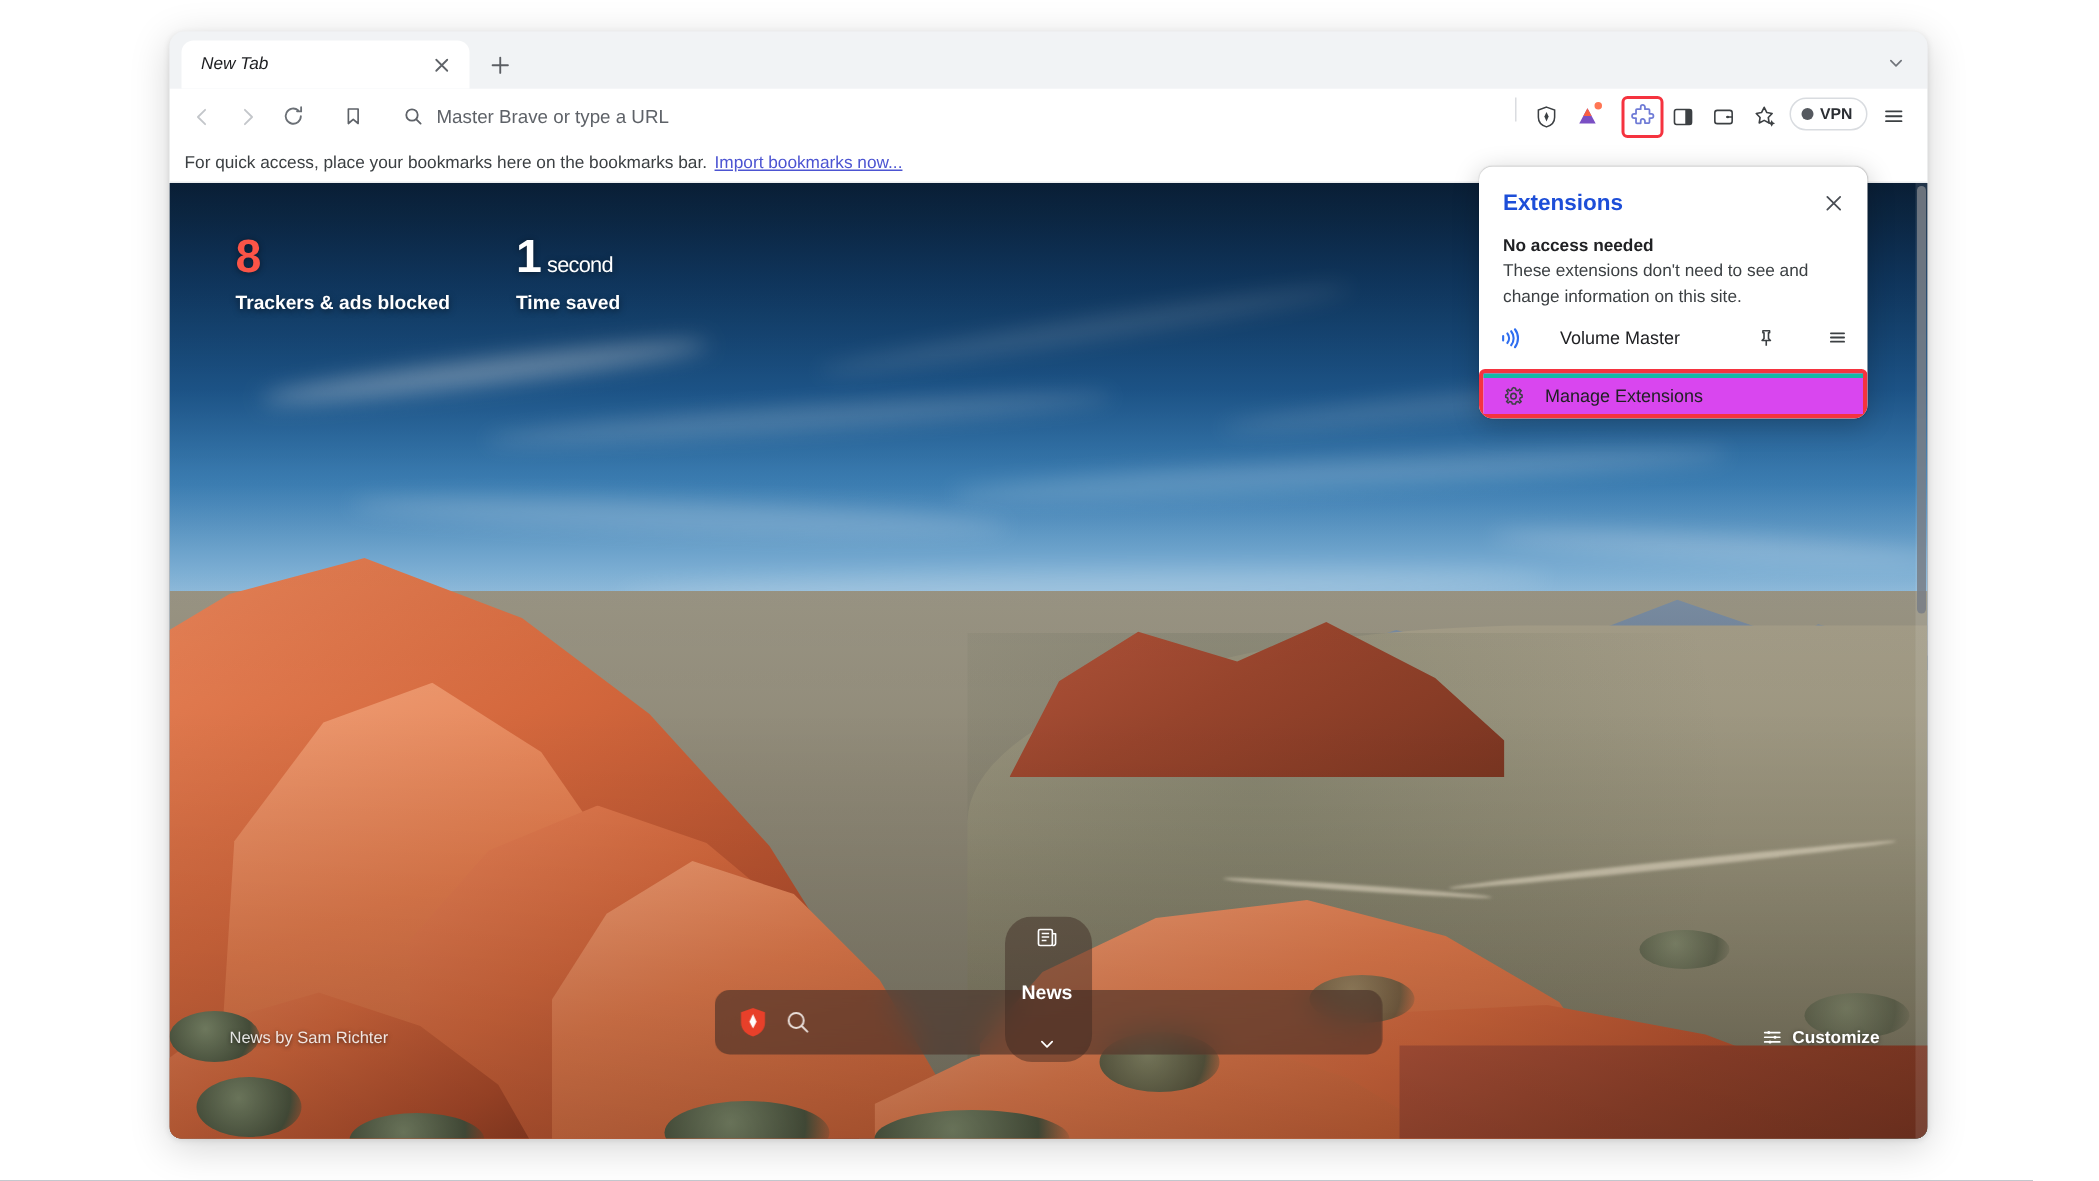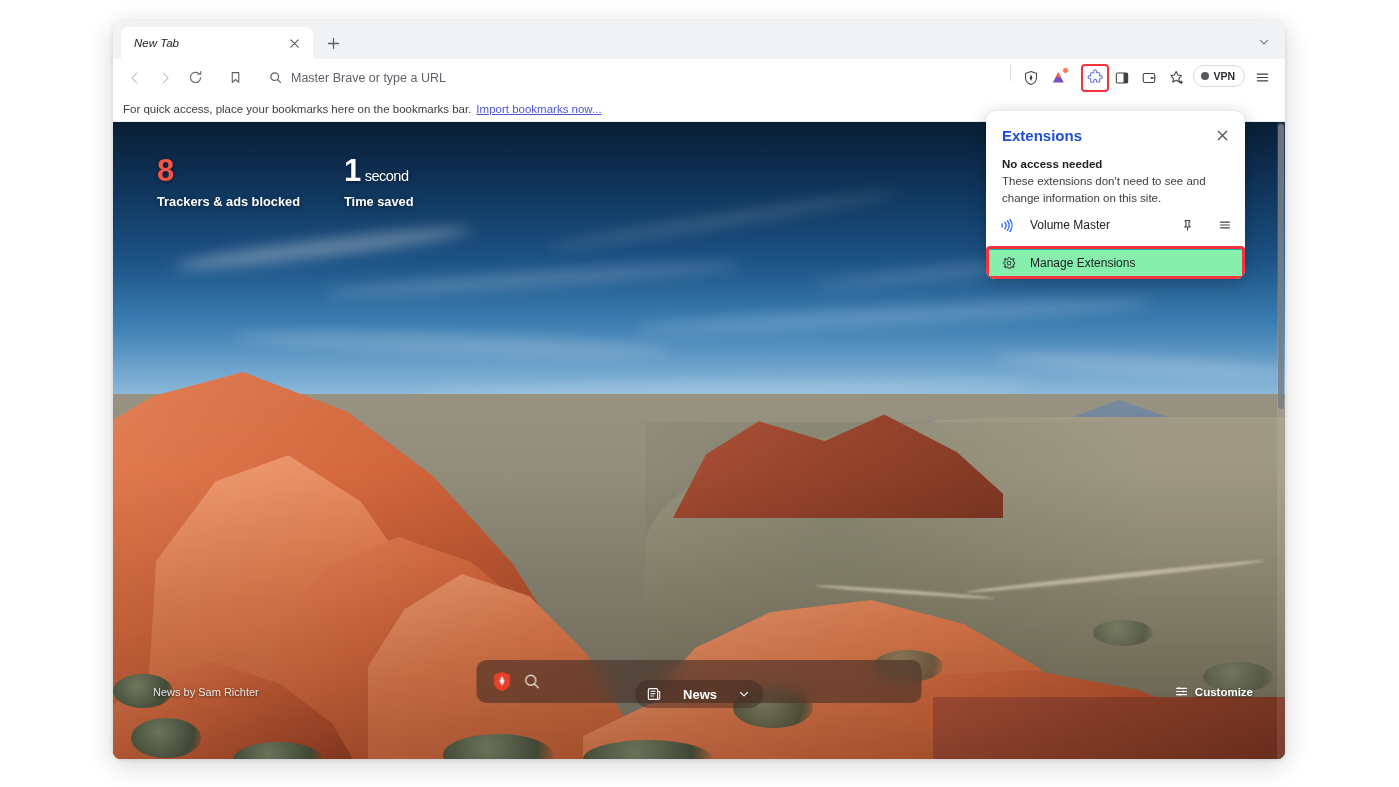--- a/index.html
+++ b/index.html
@@ -252,21 +252,21 @@
     font-size: 11px; color: rgba(255,255,255,.86);
     text-shadow: 0 1px 3px rgba(0,0,0,.6);
   }
   #news-button {
     position: absolute; left: 50%; transform: translateX(-50%);
     bottom: 52px;
     display: flex; align-items: center; gap: 21px;
     padding: 6px 13px 6px 11px;
     border-radius: 18px;
     background: rgba(58,38,31,.45);
-    color: #ffffff; font-size: 13px; font-weight: bold;
+    color: #ffffff; font-size: 13px; font-weight: bold; flex-direction: column;
   }
   #customize-button {
     position: absolute; right: 32px; bottom: 62px;
     display: flex; align-items: center; gap: 7px;
     font-size: 11.5px; font-weight: bold; color: #ffffff;
     text-shadow: 0 1px 3px rgba(0,0,0,.5);
   }
 
   
   #ntp-scrollbar {
@@ -306,39 +306,39 @@
   #section-heading {
     font-size: 11.5px; font-weight: bold; color: #202124; margin-bottom: 3px;
   }
   #section-desc {
     font-size: 11.5px; color: #3c4043; line-height: 1.45;
   }
   .ext-row {
     display: flex; align-items: center;
     height: 30px;
     padding: 0 9px 0 13px;
-    gap: 16px;
+    gap: 26px;
   }
   .ext-name { flex: 1; font-size: 12px; color: #202124; }
   .ext-action {
     width: 22px; height: 22px;
     display: flex; align-items: center; justify-content: center;
     color: #3c4043; border-radius: 50%;
   }
   #manage-extensions-wrap {
     margin: 6px 0 0 0;
     border: 3px solid #f5333f;
     border-radius: 4px;
   }
   #manage-extensions-row {
     display: flex; align-items: center; gap: 14px;
     height: 27px;
     padding-left: 13px;
-    background: #86efac;
-    border-top: 1px solid #14b8a6;
+    background: #d946ef;
+    border-top: 3px solid #14b8a6;
     font-size: 12px; color: #202124;
   }
   .popup-icon { flex: none; display: flex; align-items: center; }
 </style>
 </head>
 <body>
 
 <div id="browser-window">
 
   <div id="tab-strip">

